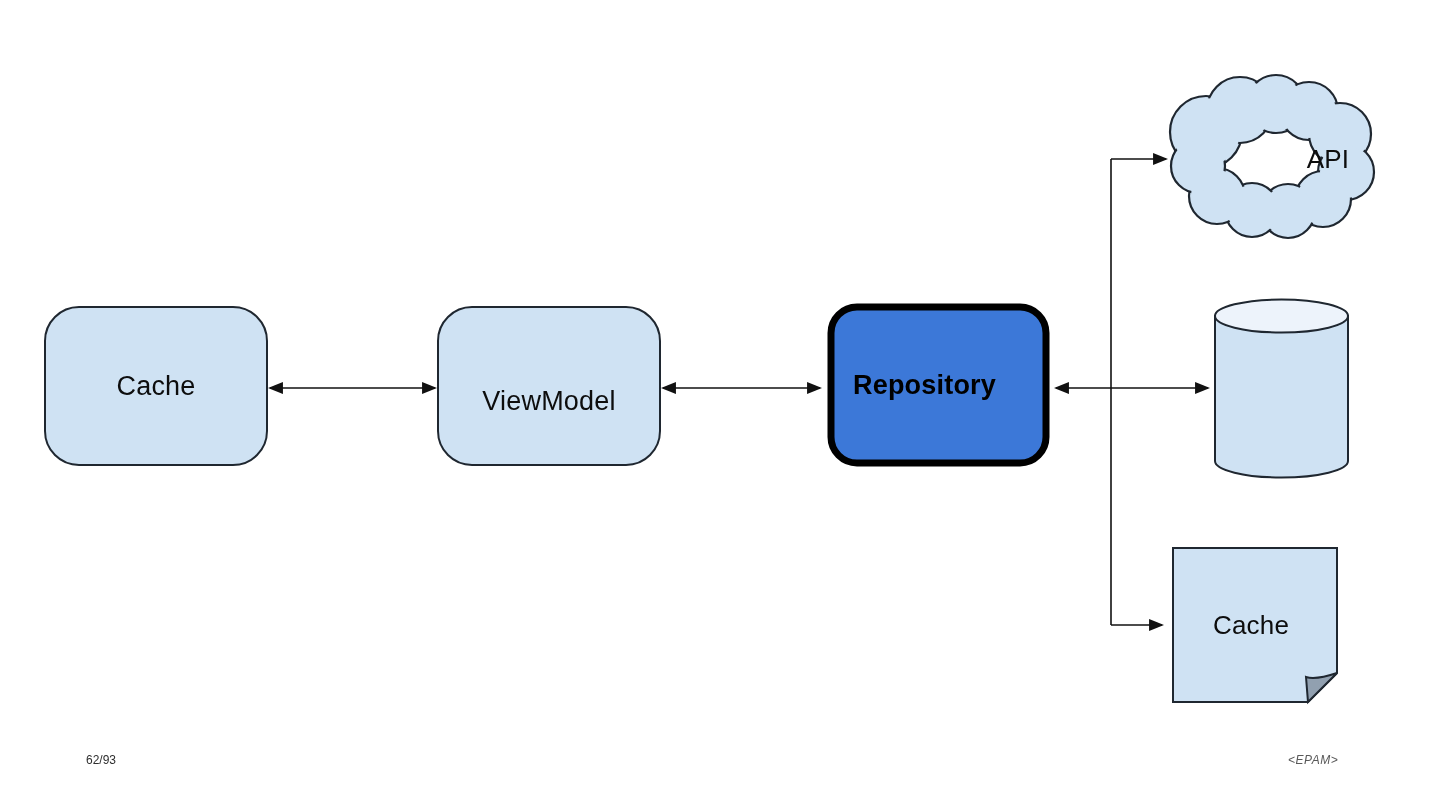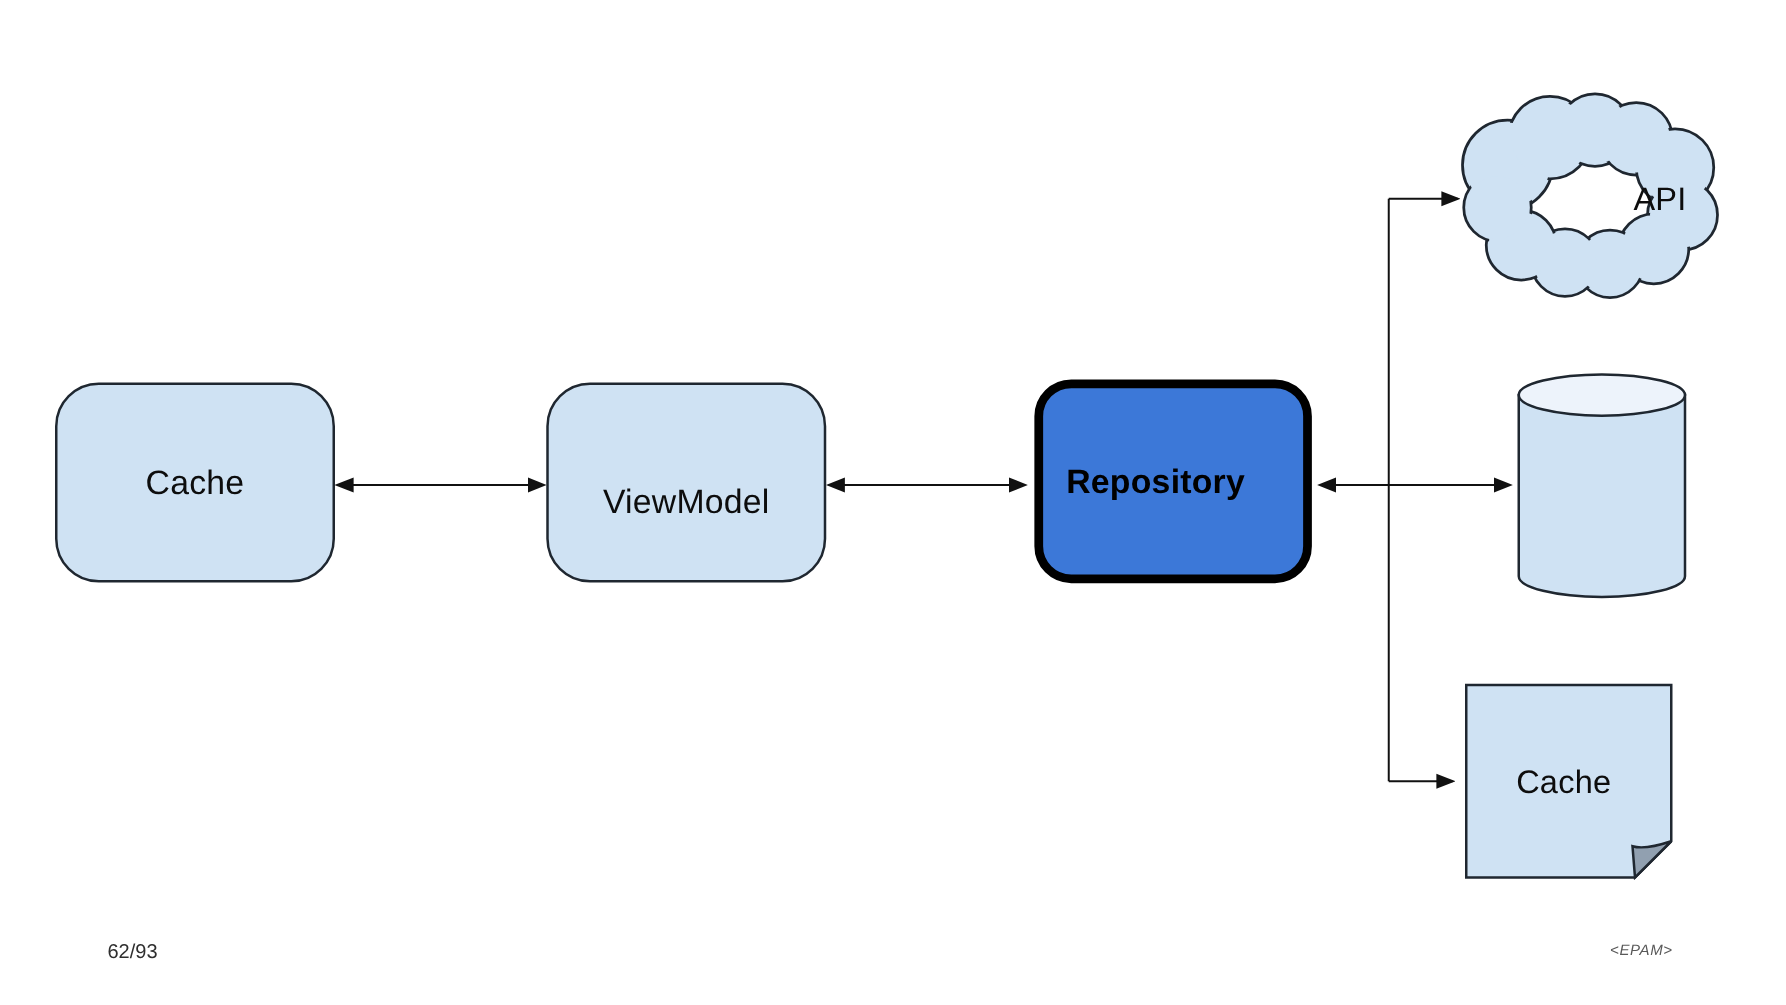--- a/index.html
+++ b/index.html
@@ -21,21 +21,21 @@
     font-size: 27px;
     letter-spacing: 0.2px;
     pointer-events: none;
   }
   .node-label.small { font-size: 26px; }
   .node-label.bold { font-weight: bold; color: #000000; }
   .page-indicator {
     position: absolute;
     left: 86px;
     top: 753px;
-    font-size: 16px;
+    font-size: 12px;
     color: #2e2e2e;
   }
   .watermark {
     position: absolute;
     left: 1288px;
     top: 753px;
     font-size: 12px;
     font-style: italic;
     color: var(--watermark, #595959);
     letter-spacing: 0.5px;

